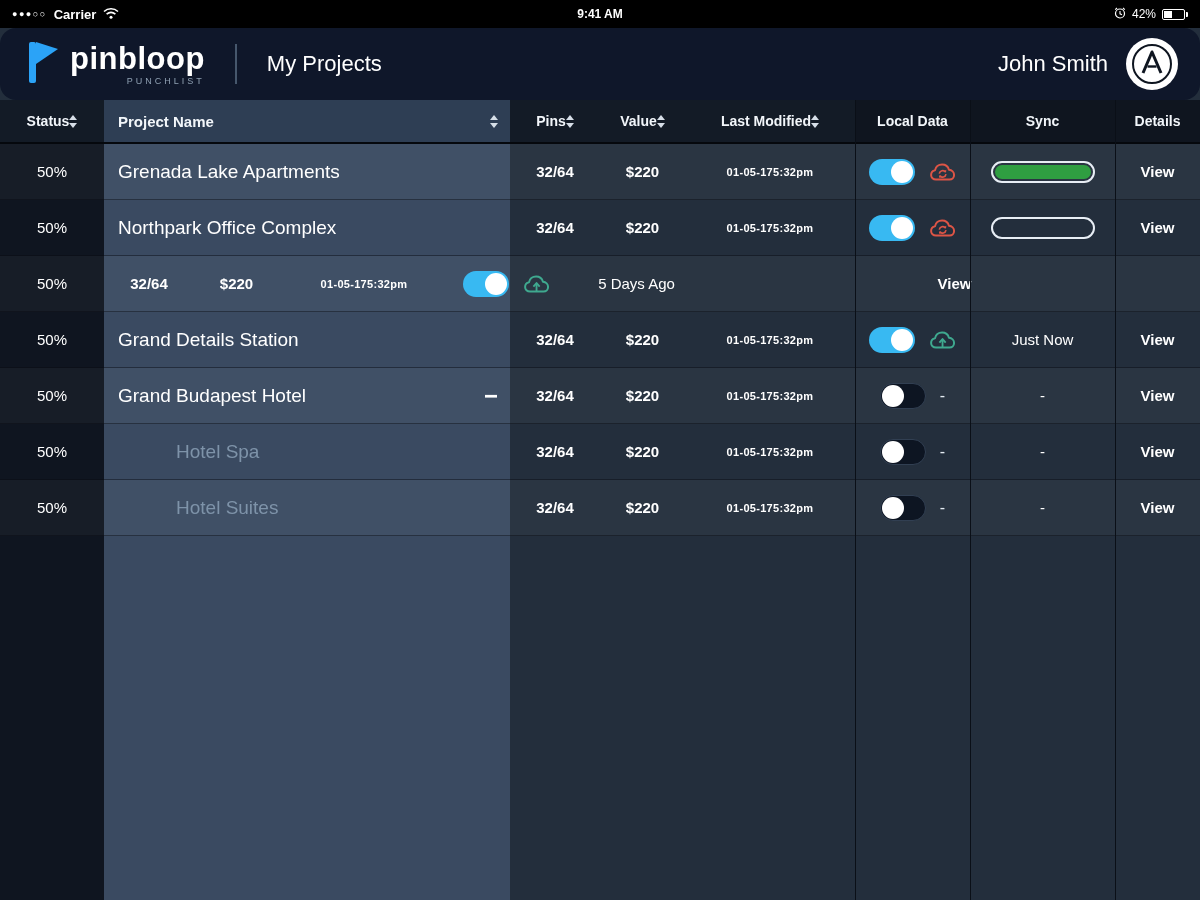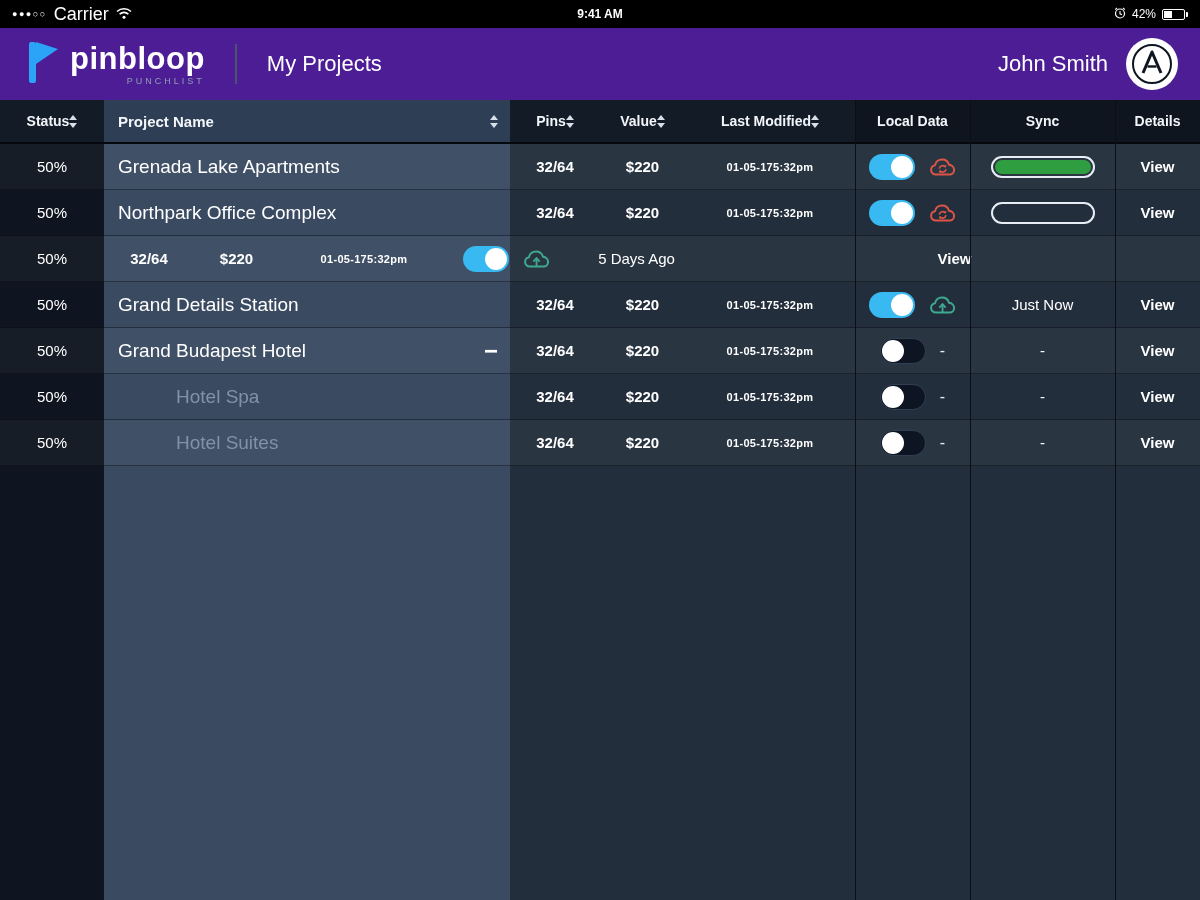--- a/index.html
+++ b/index.html
@@ -3,29 +3,29 @@
 <meta charset="utf-8">
 <style>
   * { margin:0; padding:0; box-sizing:border-box; }
   html,body { width:1200px; height:900px; overflow:hidden; }
   body { background:#232e3c; font-family:"Liberation Sans", sans-serif; color:#eef3f8; }
 
   
   .statusbar { position:relative; height:28px; background:#000; display:flex; align-items:center; padding:0 12px; color:#fff; font-size:12px; }
   .sb-left { display:flex; align-items:center; gap:7px; }
   .sb-dots { font-size:9px; letter-spacing:1.5px; }
-  .sb-carrier { font-size:18px; }
+  .sb-carrier { font-size:13px;font-weight:bold; }
   .sb-time { position:absolute; left:50%; transform:translateX(-50%); font-weight:600; }
   .sb-right { margin-left:auto; display:flex; align-items:center; gap:6px; }
   .battery { width:23px; height:11px; border:1px solid #fff; border-radius:2px; padding:1px; position:relative; }
   .battery i { display:block; height:100%; width:42%; background:#fff; }
   .battery-cap { width:2px; height:5px; background:#fff; border-radius:0 1px 1px 0; margin-left:-5px; }
 
   
-  .appheader { height:72px; background:#4c1d95; display:flex; align-items:center; padding:0 22px; }
+  .appheader { height:72px; background:#0f172a; display:flex; align-items:center; padding:0 22px;border-radius:16px; }
   .brand { display:flex; align-items:center; gap:10px; }
   .brand-text { display:flex; flex-direction:column; }
   .wordmark { font-size:31px; font-weight:700; letter-spacing:0.5px; color:#fff; line-height:1; }
   .wordmark .w2 { font-weight:700; }
   .tagline { font-size:9px; letter-spacing:3px; color:#8fa0b2; text-align:right; margin-top:2px; }
   .hdr-divider { width:2px; height:40px; background:#46576c; margin:0 30px; }
   .page-title { font-size:22px; font-weight:400; color:#fff; }
   .hdr-right { margin-left:auto; display:flex; align-items:center; gap:18px; }
   .user-name { font-size:22px; color:#fff; }
   .avatar { width:52px; height:52px; border-radius:50%; background:#fff; display:flex; align-items:center; justify-content:center; }
@@ -45,21 +45,21 @@
   .hcell { display:flex; align-items:center; justify-content:center; font-size:14px; font-weight:600; color:#f2f6fa;text-align:right; }
   .hcell.c2 { justify-content:flex-start; padding-left:14px; background:#2e3e54; font-size:15px; }
   .hcell.c2 .sort { margin-left:auto; margin-right:12px; }
   .hcell.c6, .hcell.c7, .hcell.c8 { background:#0f151f; }
 
   .sort { display:inline-block; }
   .sort::before { content:""; display:block; width:0; height:0; border-left:4px solid transparent; border-right:4px solid transparent; border-bottom:5px solid #d7dfe8; margin-bottom:3px; }
   .sort::after  { content:""; display:block; width:0; height:0; border-left:4px solid transparent; border-right:4px solid transparent; border-top:5px solid #d7dfe8; }
 
   .tbody { position:relative; z-index:2; }
-  .row { display:flex; height:46px; border-bottom:1px solid rgba(8,12,18,0.45); }
+  .row { display:flex; height:56px; border-bottom:1px solid rgba(8,12,18,0.45); }
   .row.lite { background:rgba(255,255,255,0.035); }
   .cell { display:flex; align-items:center; justify-content:center; }
   .status-text { font-size:15px; color:#fff; }
   .name-cell { justify-content:flex-start; padding-left:14px; }
   .pname { font-size:19px; color:#fff; }
   .row.child .pname { color:#7e93a9; padding-left:58px; }
   .expand { margin-left:auto; padding-right:12px; font-size:24px; font-weight:600; color:#fff; line-height:1; }
   .pins-text, .value-text { font-size:15px; font-weight:600; color:#fff; }
   .cell.c5 { }
   .mdate, .mtime { font-size:11px; font-weight:700; letter-spacing:0.3px; color:#fff; }

